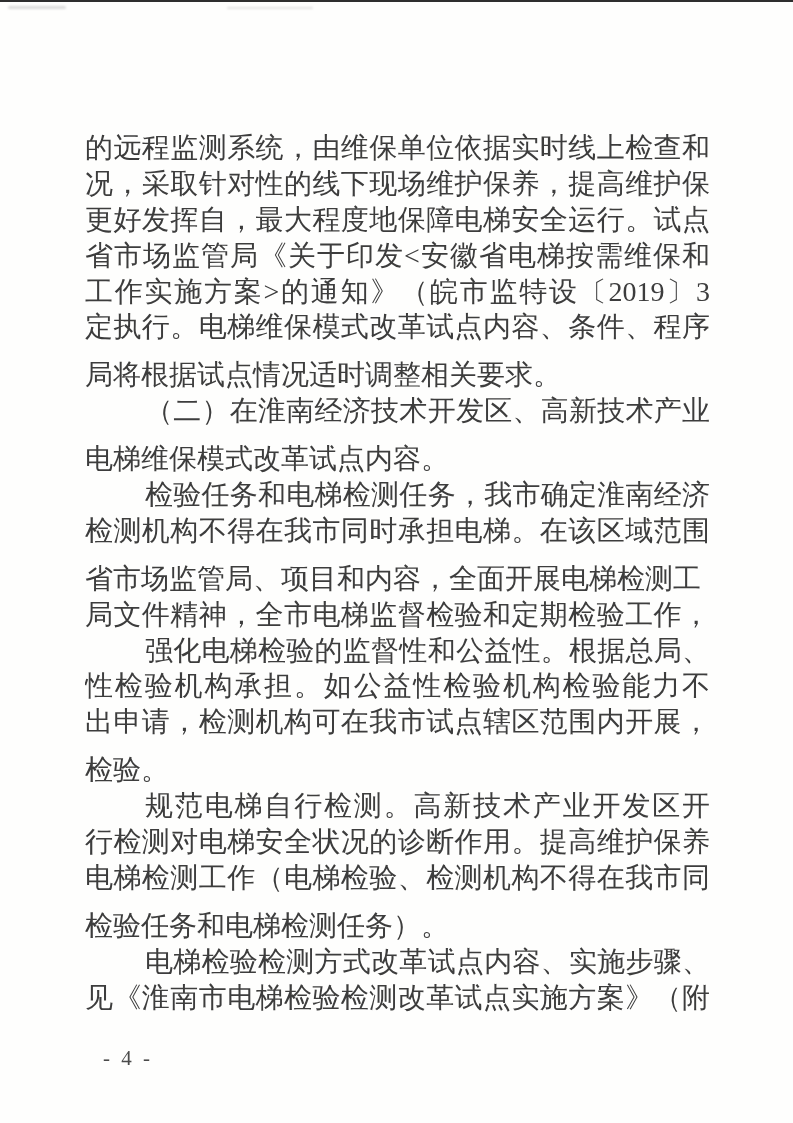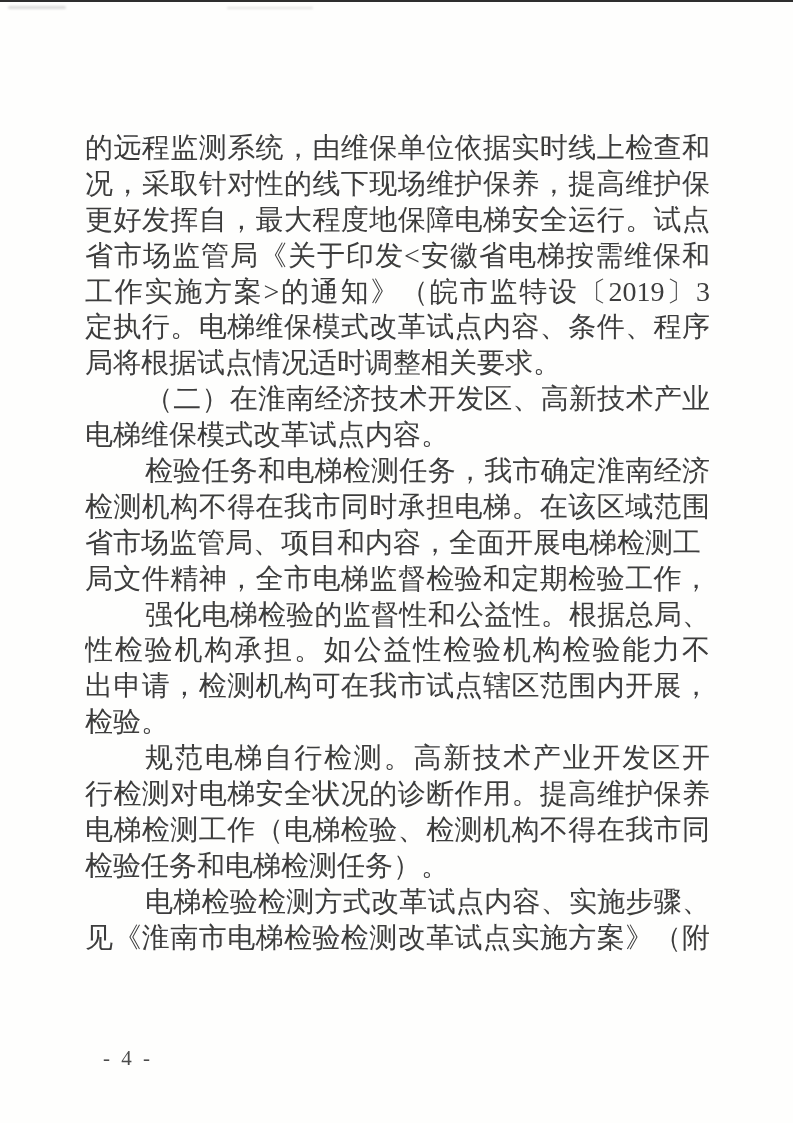--- a/index.html
+++ b/index.html
@@ -50,20 +50,21 @@
     text-align: justify;
     text-align-last: justify;
     overflow: hidden;
   }
   .line.indent {
     text-indent: 60px;
   }
   .line.pend {
     text-align: left;
     text-align-last: left;
+    margin-top: 12px;
   }
   .footer {
     position: absolute;
     left: 103px;
     top: 1046px;
     font-size: 21px;
     line-height: 24px;
     color: #4b4b4b;
     letter-spacing: 3px;
   }

